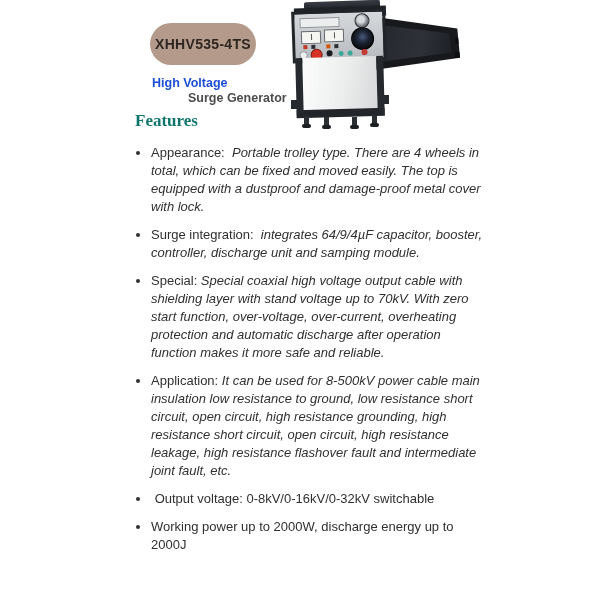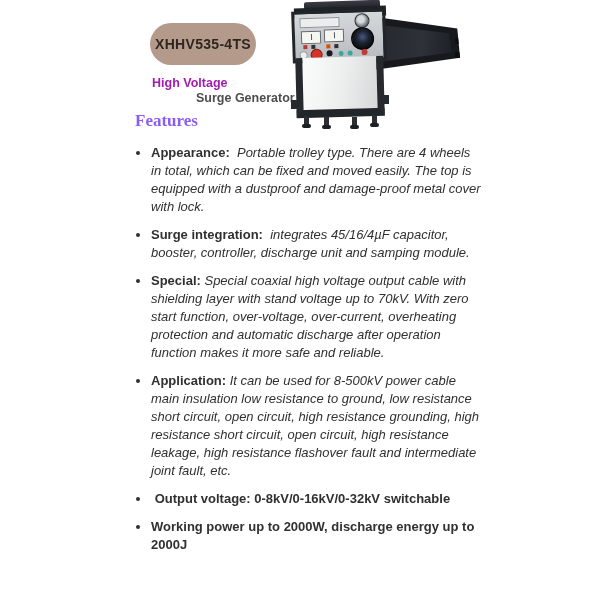--- a/index.html
+++ b/index.html
@@ -10,35 +10,35 @@
   }
   .page{position:relative;width:531px;height:600px;background:#ffffff;overflow:hidden;}
 
   
   .badge{
     position:absolute;left:150px;top:23px;width:106px;height:42px;
     background:#b49a8b;border-radius:22px;
     display:flex;align-items:center;justify-content:center;
     font-weight:bold;font-size:14px;color:#2e2620;letter-spacing:.3px;
   }
-  .title1{position:absolute;left:152px;top:76px;font-size:12.5px;font-weight:bold;color:#a21caf;}
-  .title2{position:absolute;left:196px;top:91px;font-size:12.5px;font-weight:bold;color:#4d4d4d;}
+  .title1{position:absolute;left:152px;top:76px;font-size:12.5px;font-weight:bold;color:#1d4ed8;}
+  .title2{position:absolute;left:188px;top:91px;font-size:12.5px;font-weight:bold;color:#4d4d4d;}
   .features-h{
     position:absolute;left:135px;top:111px;margin:0;
-    font-family:"Liberation Serif", serif;font-size:17px;font-weight:bold;color:#8b5cf6;
+    font-family:"Liberation Serif", serif;font-size:17px;font-weight:bold;color:#0f766e;
   }
 
   
   .features{
     position:absolute;left:137px;top:144px;width:332px;
     margin:0;padding:0 0 0 14px;list-style:disc;
     color:#303030;font-size:13px;line-height:18px;
   }
   .features li{margin-bottom:10px;}
-  .fb{font-weight:bold;white-space:pre-wrap;}
+  .fb{font-weight:normal;white-space:pre-wrap;}
   .ft{white-space:pre-wrap;font-style:italic;}
 
   
   .machine{position:absolute;left:278px;top:0;width:190px;height:132px;}
   .machine *{position:absolute;}
 
   .m-lid{
     left:92px;top:14px;width:90px;height:56px;background:#17191d;
     clip-path:polygon(0 4%,97% 26%,100% 78%,4% 100%);
   }
@@ -157,20 +157,20 @@
     <div class="m-foot f1"></div>
     <div class="m-foot f2"></div>
     <div class="m-foot f3"></div>
     <div class="m-foot f4"></div>
   </div>
 
   <h2 class="features-h">Features</h2>
 
   <ul class="features">
     <li><span class="fb">Appearance:</span><span class="ft">  Portable trolley type. There are 4 wheels in total, which can be fixed and moved easily. The top is equipped with a dustproof and damage-proof metal cover with lock.</span></li>
-    <li><span class="fb">Surge integration:</span><span class="ft">  integrates 45/16/4µF capacitor, booster, controller, discharge unit and samping module.</span></li>
+    <li><span class="fb">Surge integration:</span><span class="ft">  integrates 64/9/4µF capacitor, booster, controller, discharge unit and samping module.</span></li>
     <li><span class="fb">Special:</span><span class="ft"> Special coaxial high voltage output cable with shielding layer with stand voltage up to 70kV. With zero start function, over-voltage, over-current, overheating protection and automatic discharge after operation function makes it more safe and reliable.</span></li>
     <li><span class="fb">Application:</span><span class="ft"> It can be used for 8-500kV power cable main insulation low resistance to ground, low resistance short circuit, open circuit, high resistance grounding, high resistance short circuit, open circuit, high resistance leakage, high resistance flashover fault and intermediate joint fault, etc.</span></li>
     <li><span class="fb"> Output voltage: 0-8kV/0-16kV/0-32kV switchable</span><span class="ft"></span></li>
     <li><span class="fb">Working power up to 2000W, discharge energy up to 2000J</span><span class="ft"></span></li>
   </ul>
 
 </div>
 
 </body></html>

